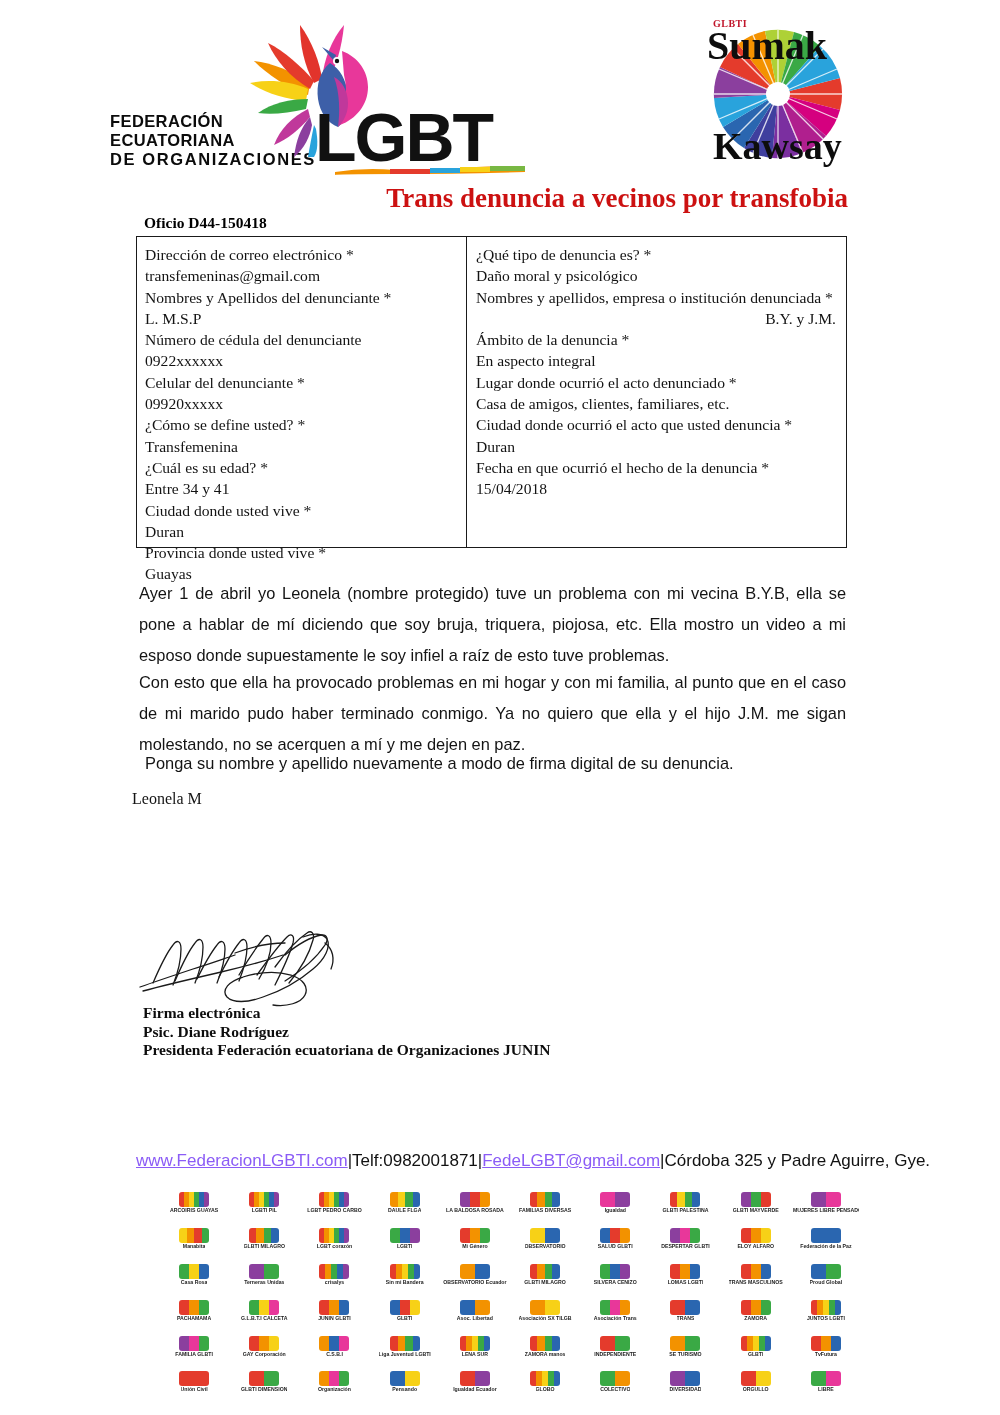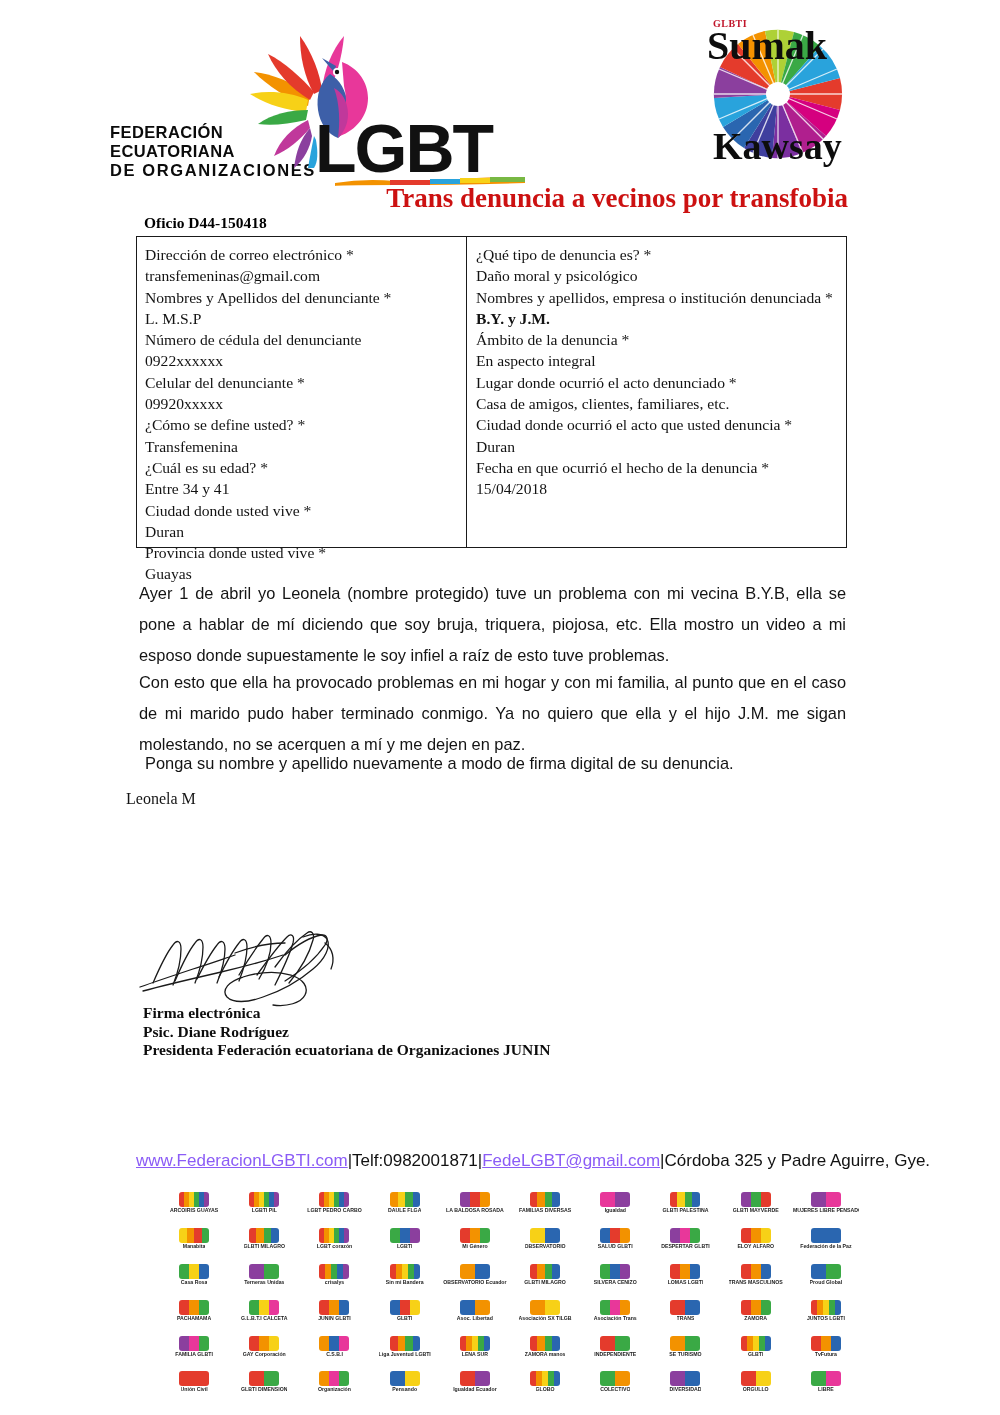--- a/index.html
+++ b/index.html
@@ -17,21 +17,21 @@
   }
 
   
   .header {
     position: absolute;
     left: 0; top: 0;
     width: 1000px; height: 180px;
   }
   .fed-logo {
     position: absolute;
-    left: 110px; top: 28px;
+    left: 110px; top: 17px;
     width: 410px; height: 160px;
   }
   .fed-text {
     position: absolute;
     left: 0px; top: 95px;
     width: 210px;
     font-family: "Liberation Sans", sans-serif;
     font-weight: bold;
     font-size: 16.5px;
     line-height: 19px;
@@ -146,21 +146,21 @@
     position: absolute;
     top: 7px;
     font-family: "Liberation Serif", serif;
     font-size: 15.6px;
     line-height: 21.3px;
     color: #131313;
   }
   .form-col.left { left: 8px; width: 316px; }
   .form-col.right { left: 339px; width: 360px; }
   .form-col div { white-space: nowrap; }
-  .form-col div.bold { font-weight: bold; }
+  .form-col div.bold { font-weight: normal; text-align: right; }
 
   
   .body-text {
     position: absolute;
     left: 139px;
     width: 707px;
     font-family: "Liberation Sans", sans-serif;
     font-size: 16.4px;
     line-height: 31px;
     text-align: justify;
@@ -172,21 +172,21 @@
     position: absolute;
     left: 145px; top: 748px;
     width: 700px;
     font-family: "Liberation Sans", sans-serif;
     font-size: 16.4px;
     line-height: 31px;
     color: #141414;
   }
   .signature-name {
     position: absolute;
-    left: 126px; top: 790px;
+    left: 132px; top: 790px;
     font-family: "Liberation Serif", serif;
     font-size: 16px;
     color: #141414;
   }
 
   
   .sig-area {
     position: absolute;
     left: 135px; top: 925px;
     width: 460px; height: 140px;

